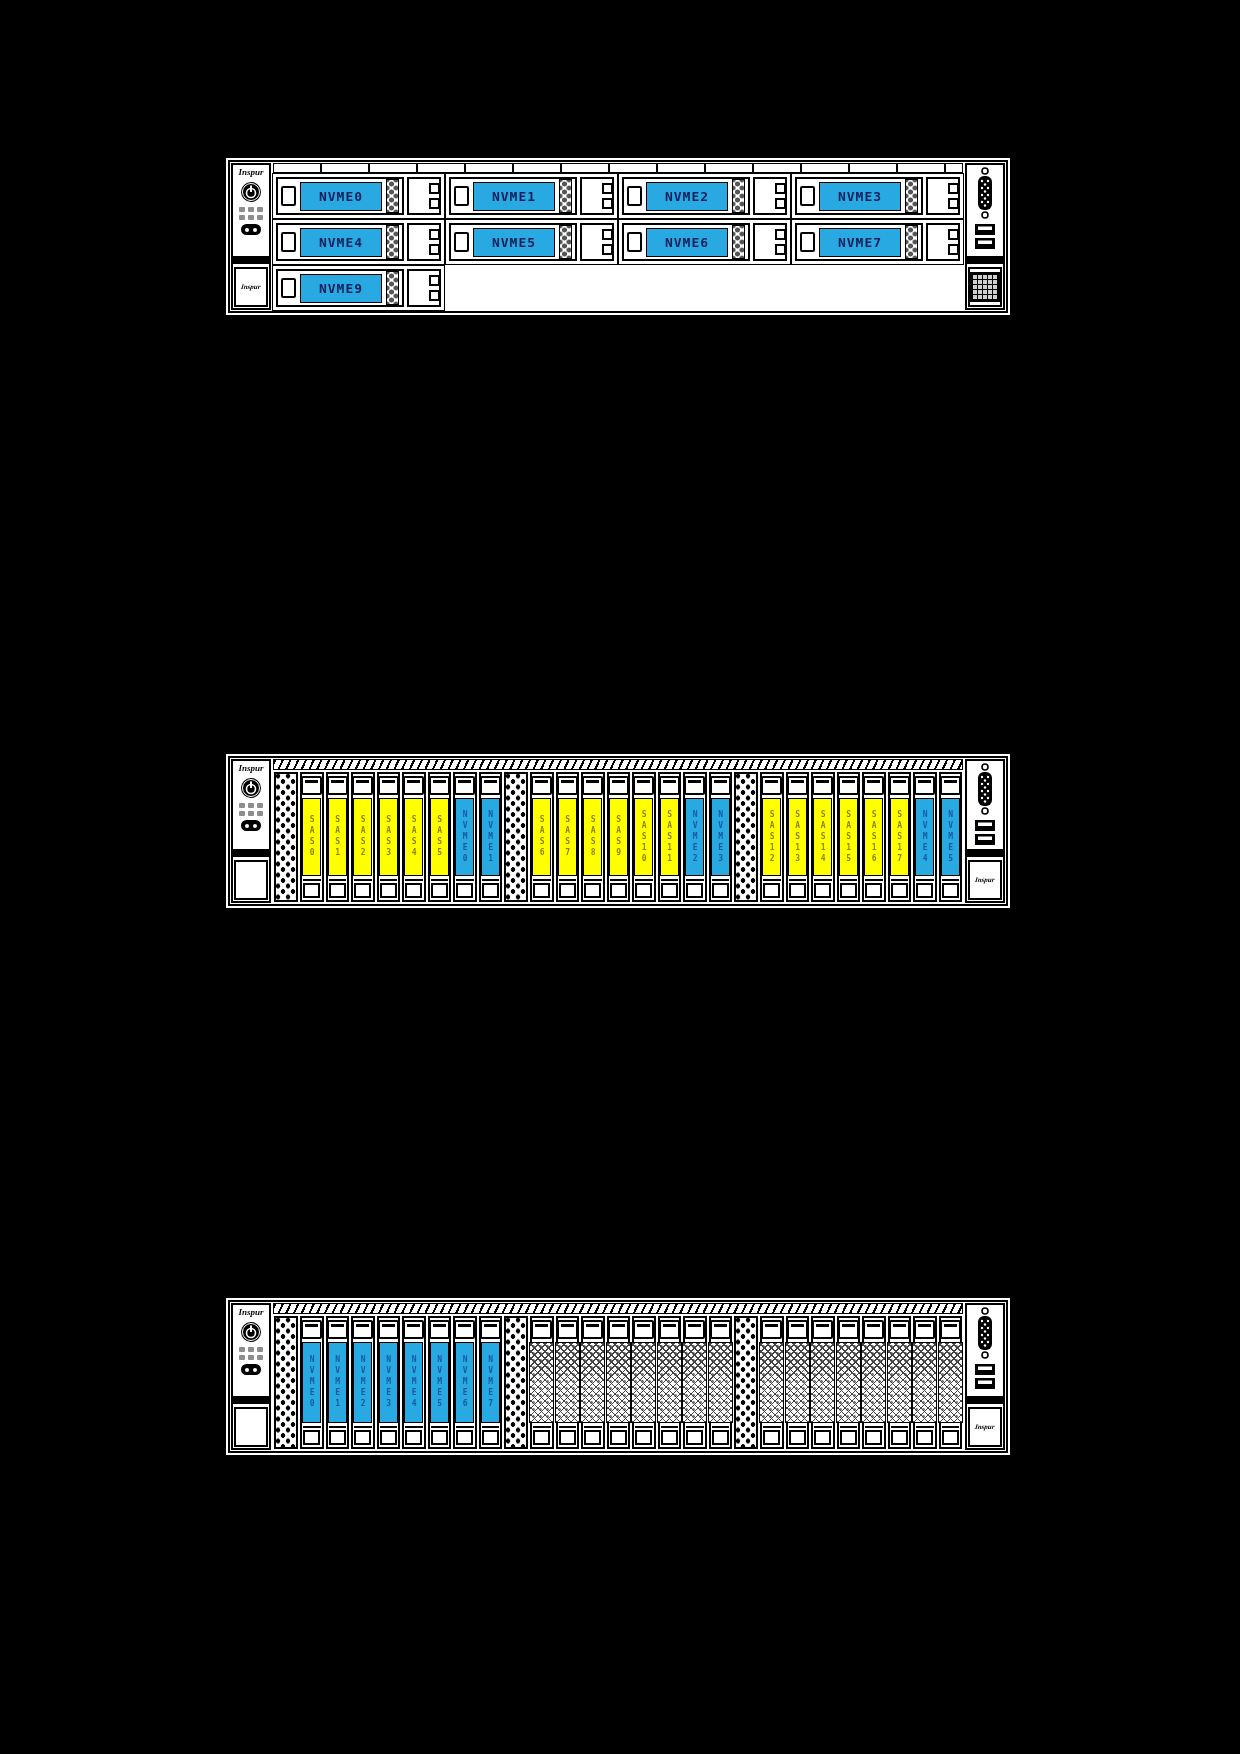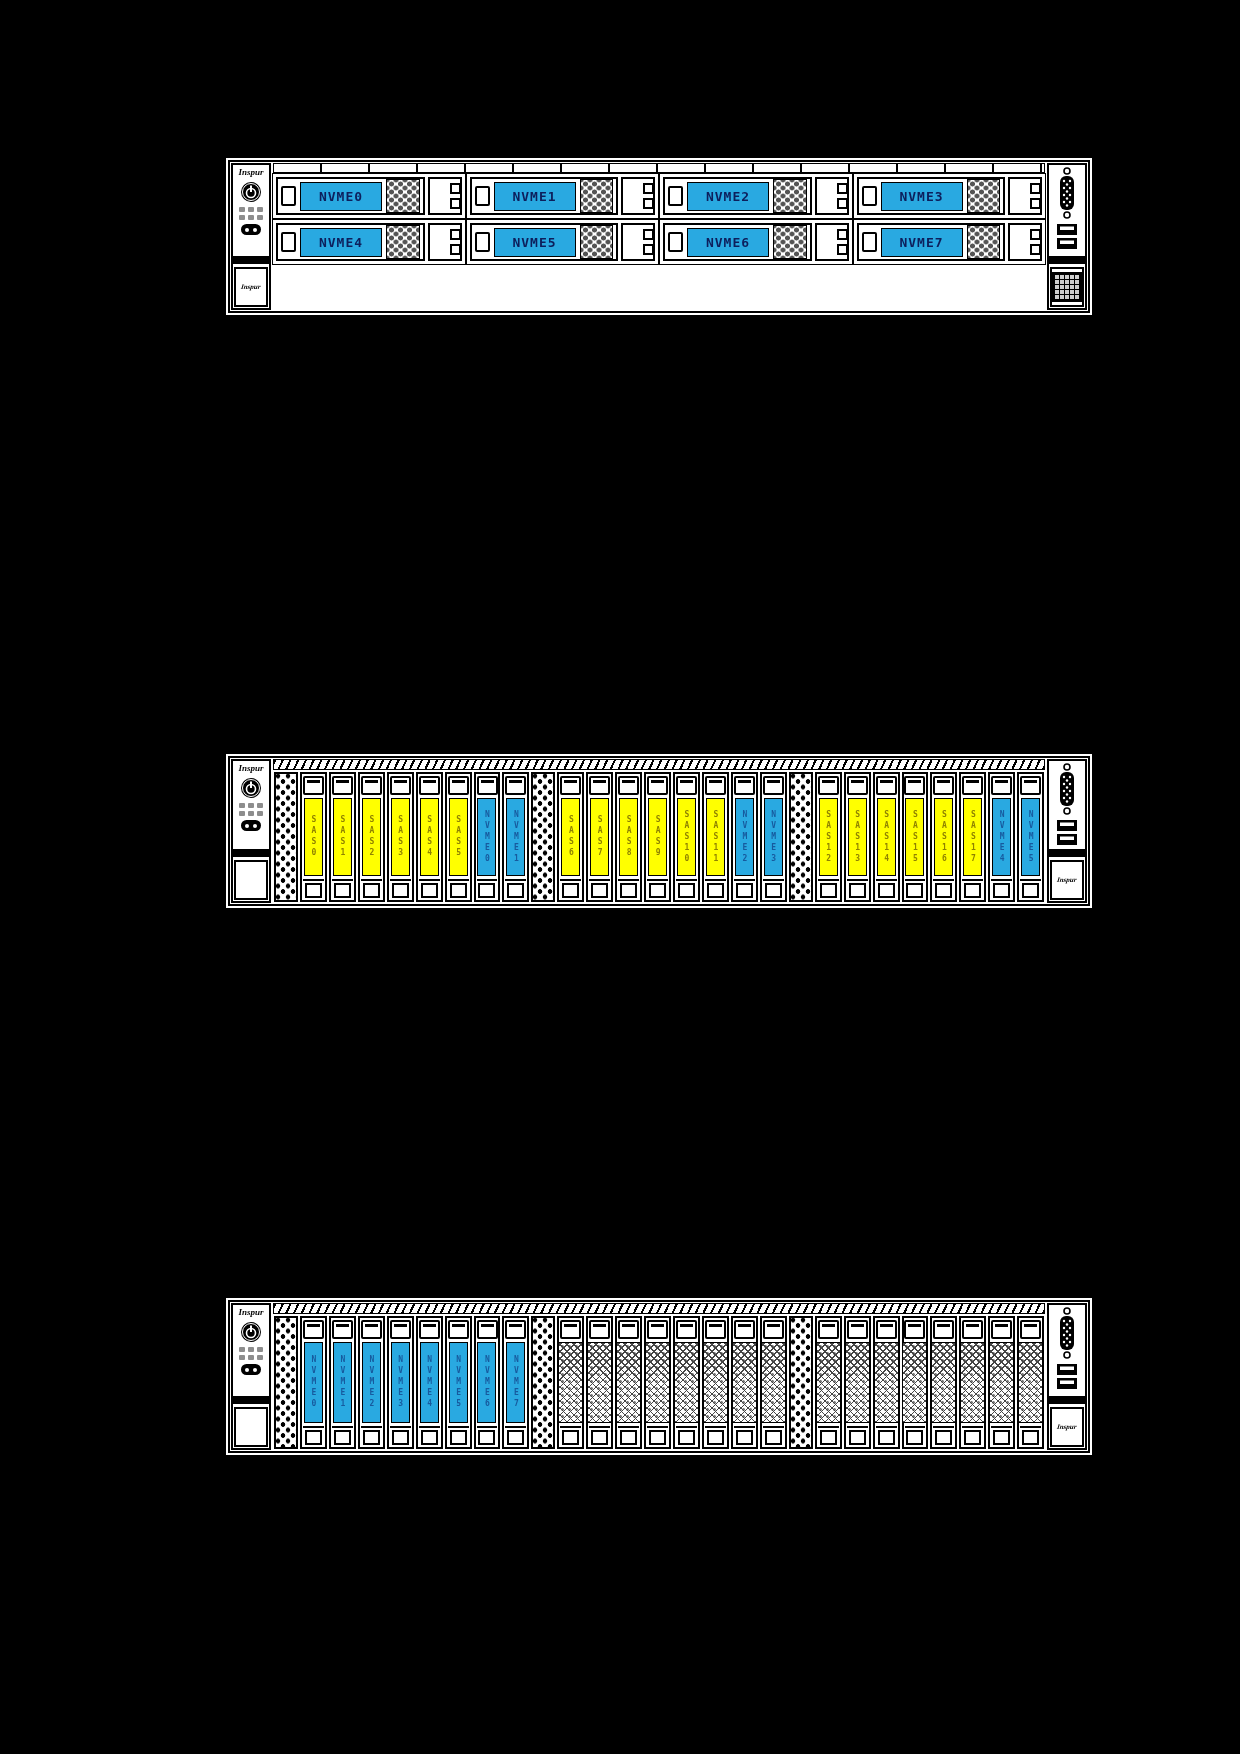--- a/index.html
+++ b/index.html
@@ -1,19 +1,19 @@
 <!DOCTYPE html>
 <html><head>
 <meta charset="utf-8">
 <style>
   html,body{margin:0;padding:0;background:#000;}
   .page{position:relative;width:1240px;height:1754px;background:#000;overflow:hidden;
         font-family:"Liberation Sans",sans-serif;}
   
-  .server{position:absolute;left:228px;width:862px;background:#fff;border:2px solid #000;
+  .server{position:absolute;left:228px;width:780px;background:#fff;border:2px solid #000;
           box-shadow:0 0 0 2px #fff;display:flex;box-sizing:border-box;text-align:center;}
   .server.s0{top:160px;height:153px;}
   .server.s1{top:756px;height:150px;}
   .server.s2{top:1300px;height:153px;}
   
   .ear{width:40px;flex:0 0 40px;display:flex;flex-direction:column;box-sizing:border-box;
        border:2px solid #000;margin:1px;background:#fff;}
   .ear-top{flex:1;display:flex;flex-direction:column;align-items:center;gap:4px;padding-top:2px;}
   .logo{font:italic bold 9px "Liberation Serif",serif;letter-spacing:0;color:#000;}
   .led-grid{display:grid;grid-template-columns:repeat(3,6px);grid-auto-rows:5px;gap:3px;}
@@ -173,20 +173,28 @@
             <div class="lff-bracket"></div>
           </div>
           <div class="lff-cell">
             <div class="lff-tray">
               <div class="lff-latch"></div>
               <div class="lff-label nvme">NVME7</div>
               <div class="lff-honey"></div>
             </div>
             <div class="lff-bracket"></div>
           </div>
+          <div class="lff-cell">
+            <div class="lff-tray">
+              <div class="lff-latch"></div>
+              <div class="lff-label nvme">NVME9</div>
+              <div class="lff-honey"></div>
+            </div>
+            <div class="lff-bracket"></div>
+          </div>
         </div>
       </div>
       <div class="ear">
         <div class="ear-top">
           <div>
             <svg width="22" height="52" viewBox="0 0 22 52">
               <circle cx="11" cy="4" r="3" fill="none" stroke="#000" stroke-width="1.6"></circle>
               <rect x="4" y="9" width="14" height="34" rx="6" fill="#000"></rect>
               <circle cx="8" cy="14" r="1.2" fill="#fff"></circle>
               <circle cx="14" cy="14" r="1.2" fill="#fff"></circle>

